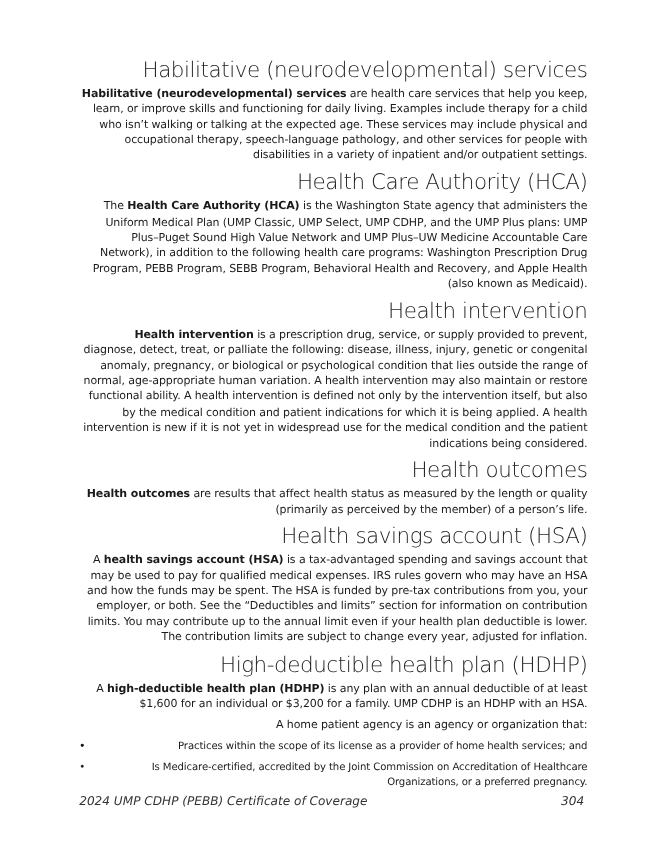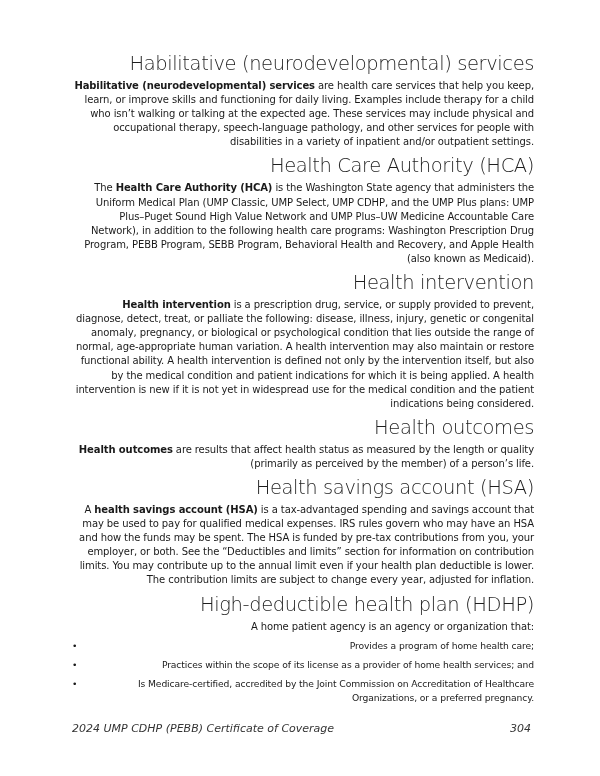--- a/index.html
+++ b/index.html
@@ -43,26 +43,27 @@
     <p><span></span><b>Health outcomes</b><span> are results that affect health status as measured by the length or quality (primarily as perceived by the member) of a person’s life.</span></p>
   </div>
 
   <div class="section">
     <h2>Health savings account (HSA)</h2>
     <p><span>A </span><b>health savings account (HSA)</b><span> is a tax-advantaged spending and savings account that may be used to pay for qualified medical expenses. IRS rules govern who may have an HSA and how the funds may be spent. The HSA is funded by pre-tax contributions from you, your employer, or both. See the “Deductibles and limits” section for information on contribution limits. You may contribute up to the annual limit even if your health plan deductible is lower. The contribution limits are subject to change every year, adjusted for inflation.</span></p>
   </div>
 
   <div class="section">
     <h2>High-deductible health plan (HDHP)</h2>
+    <p><span>A </span><b>high-deductible health plan (HDHP)</b><span> is any plan with an annual deductible of at least $1,600 for an individual or $3,200 for a family. UMP CDHP is an HDHP with an HSA.</span></p>
   </div>
 
   <div class="section">
     <p>A home patient agency is an agency or organization that:</p>
     <ul>
-      <li><span class="bullet">•</span><span>Provides a program of home health care;</span></li>
+      <li><span class="bullet">•</span></li>
       <li><span class="bullet">•</span><span>Practices within the scope of its license as a provider of home health services; and</span></li>
       <li><span class="bullet">•</span><span>Is Medicare-certified, accredited by the Joint Commission on Accreditation of Healthcare Organizations, or a preferred pregnancy.</span></li>
     </ul>
   </div>
 </div>
 
 <div class="footer">
   <span>2024 UMP CDHP (PEBB) Certificate of Coverage</span>
   <span>304</span>
 </div>

